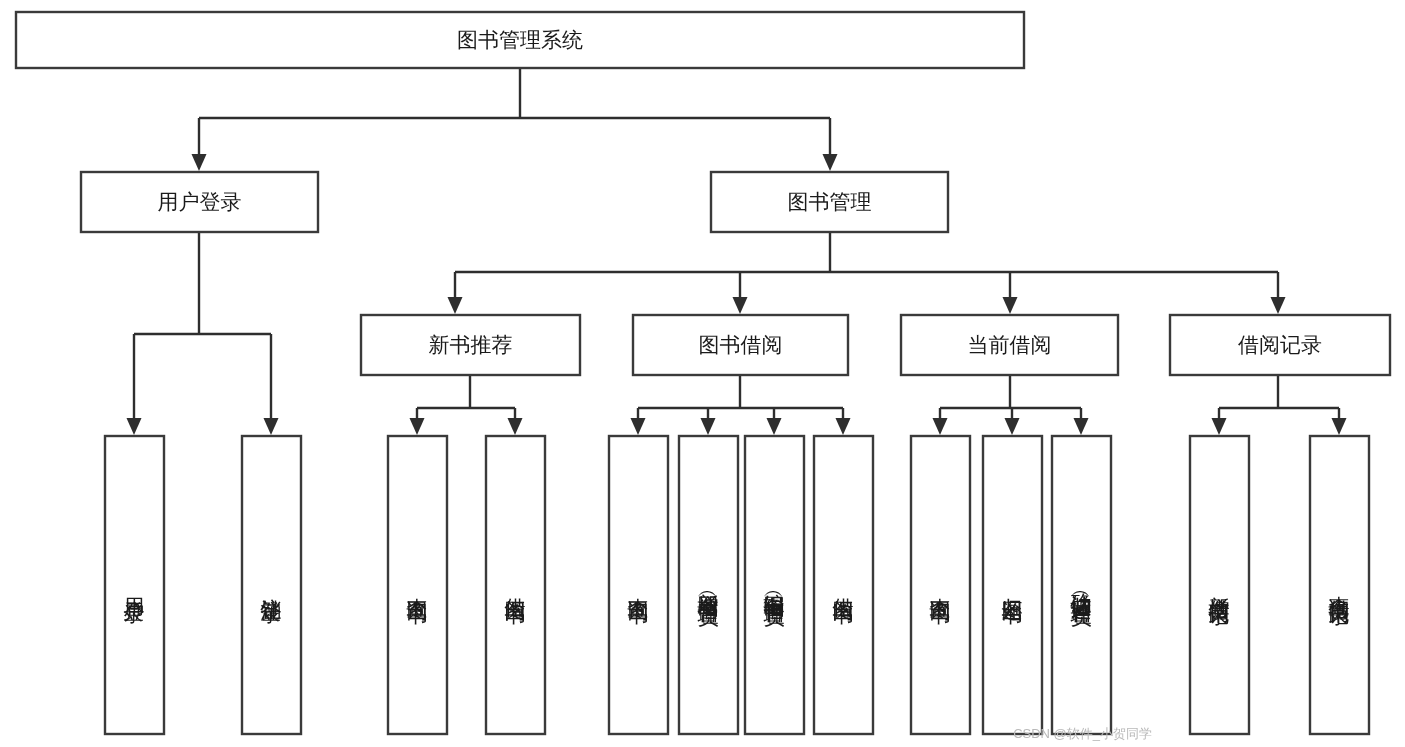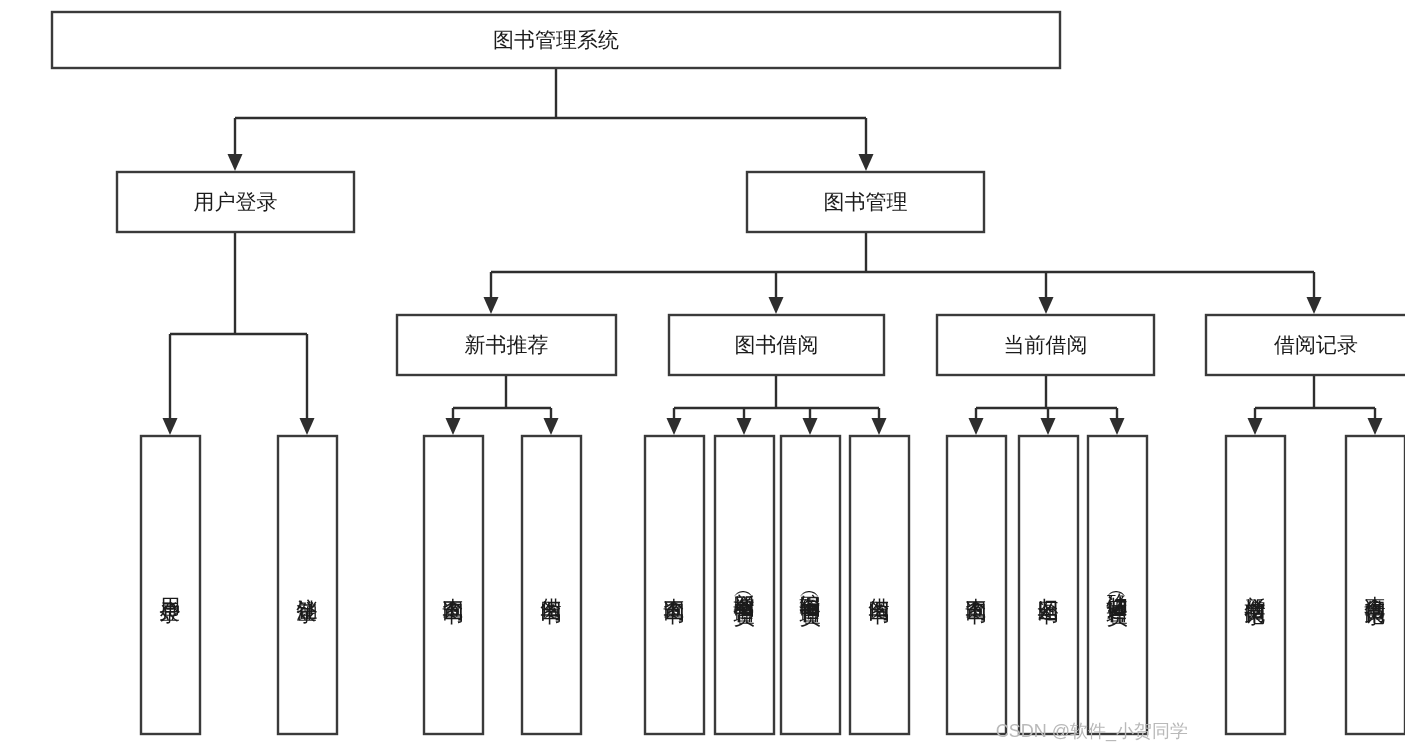--- a/index.html
+++ b/index.html
@@ -11,21 +11,20 @@
     width: 1405px;
     height: 747px;
     font-family: "Liberation Sans", "DejaVu Sans", sans-serif;
     overflow: hidden;
   }
   #diagram-root {
     position: relative;
     width: 1160px;
     height: 747px;
     background: #ffffff;
-    margin-left: 36px;
   }
   svg.diagram-canvas {
     position: absolute;
     left: 0;
     top: 0;
     width: 1405px;
     height: 747px;
   }
   .node-box {
     fill: #ffffff;
@@ -62,21 +61,21 @@
     display: flex;
     align-items: center;
     justify-content: center;
     user-select: none;
   }
   .watermark {
     position: absolute;
     right: 8px;
     bottom: 4px;
     font-family: "Liberation Sans", "DejaVu Sans", sans-serif;
-    font-size: 18px;
+    font-size: 13px;
     color: #b9b9b9;
     white-space: nowrap;
     pointer-events: none;
   }
 </style>
 </head>
 <body>
 
 <div id="diagram-root">
 

